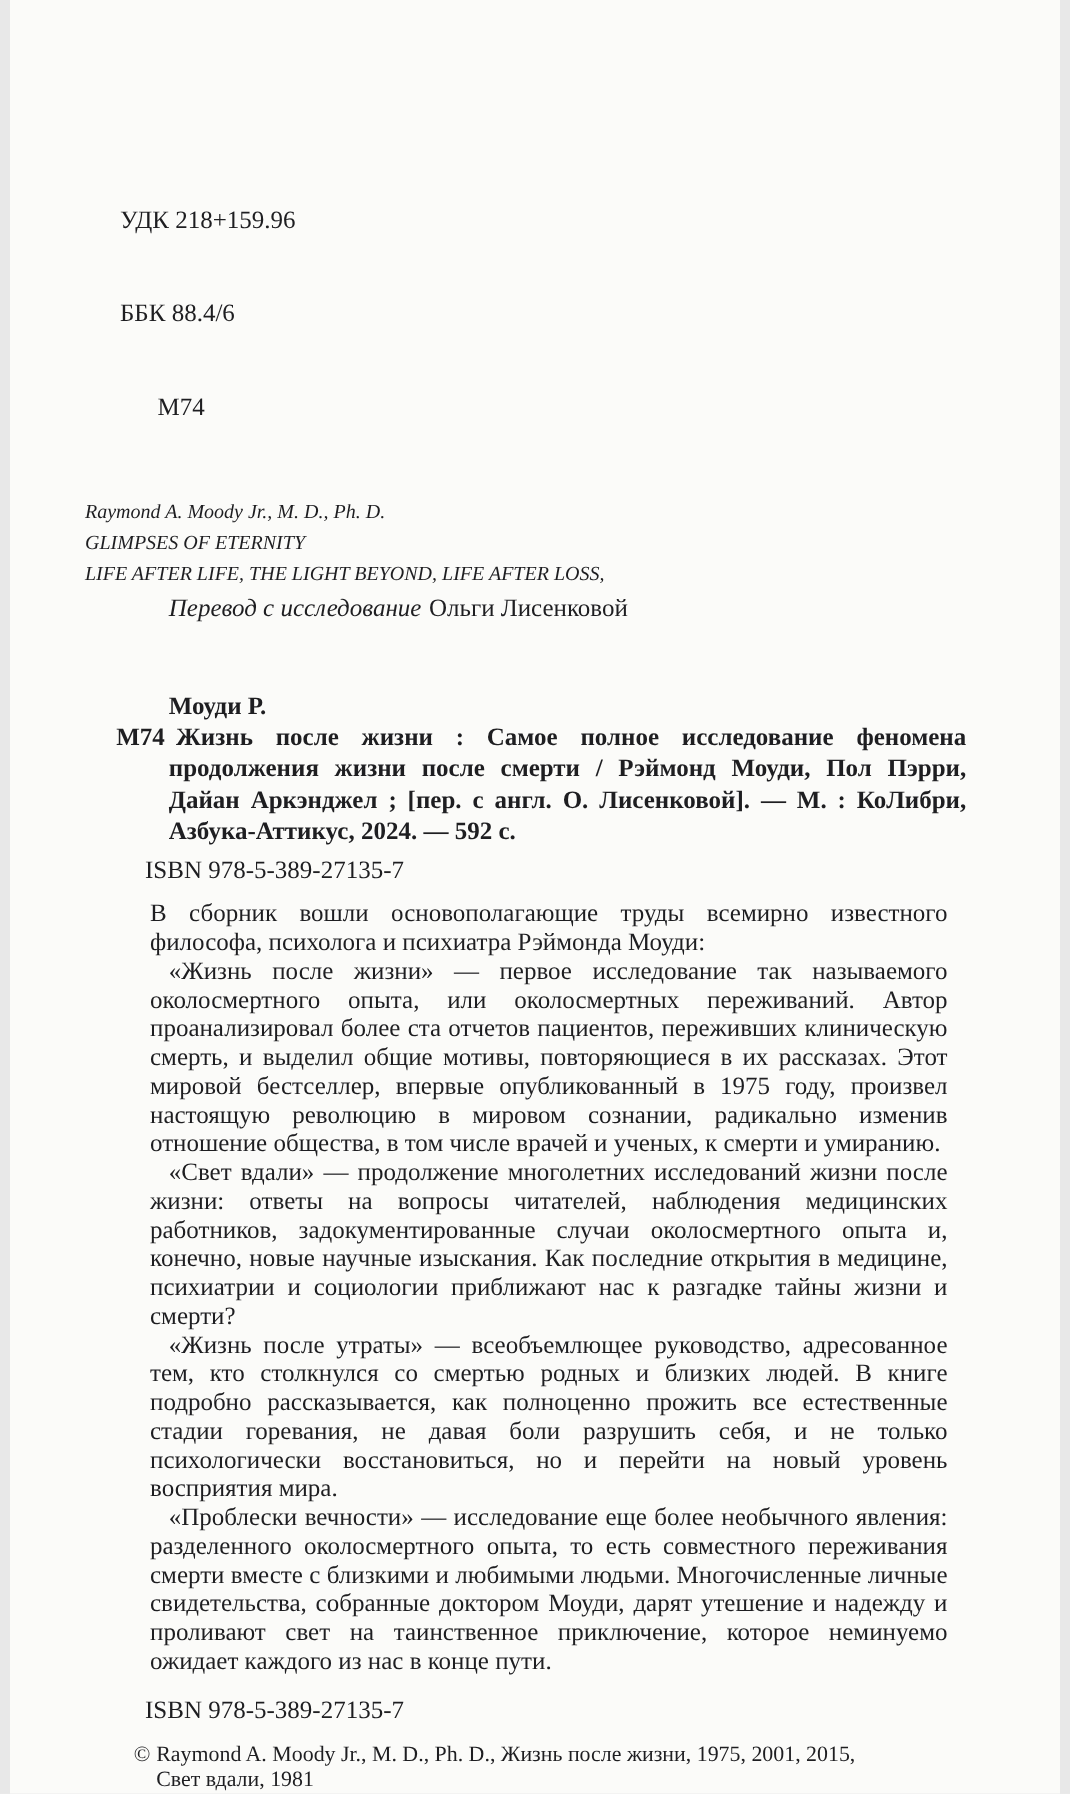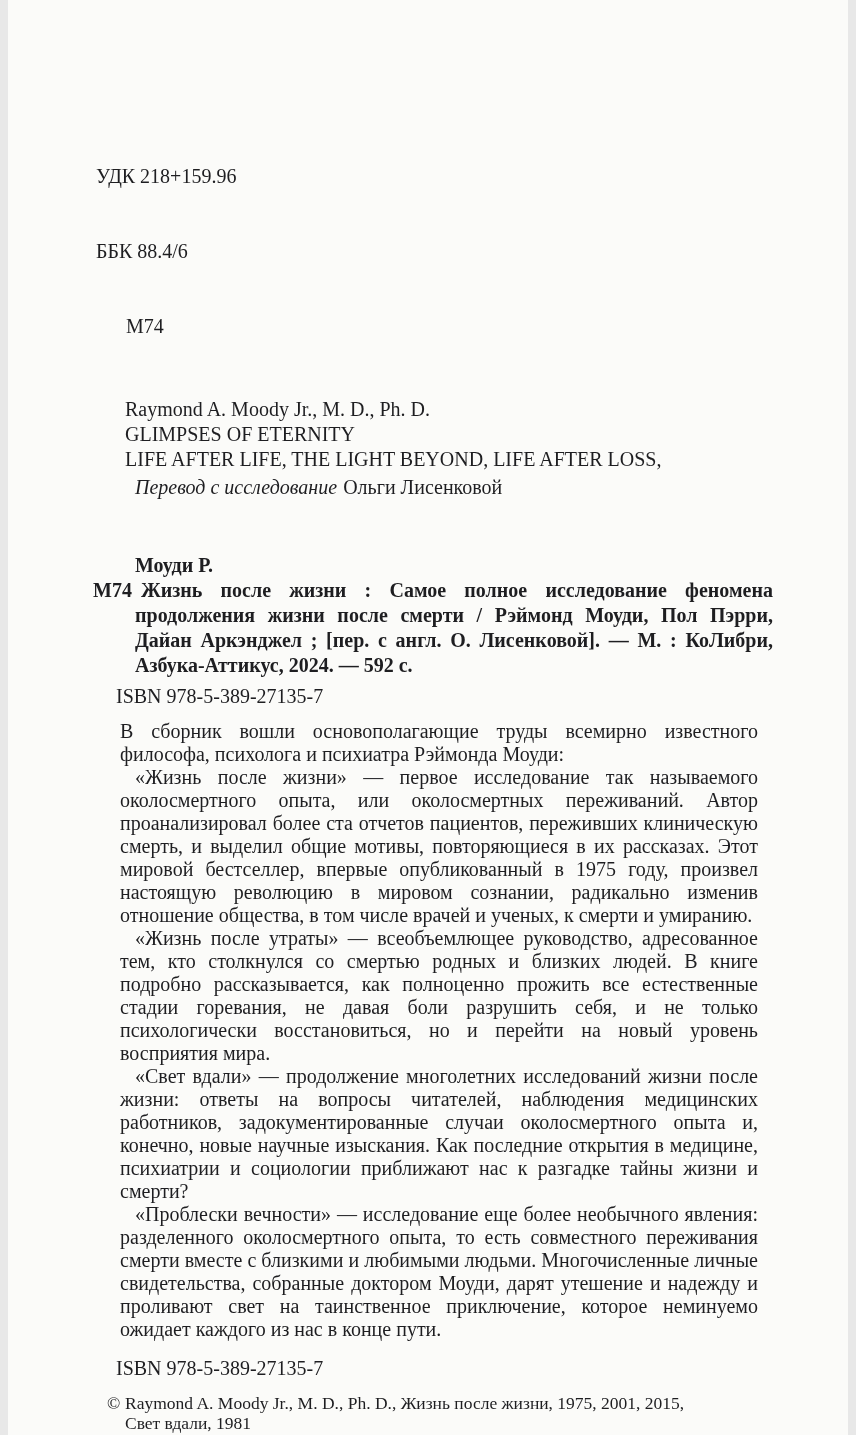--- a/index.html
+++ b/index.html
@@ -22,24 +22,25 @@
     -webkit-hyphens: auto;
   }
   .block-codes {
     margin-left: 88px;
     font-size: 20px;
     line-height: 25px;
     white-space: pre;
   }
   .m74-top { margin-left: 30px; }
   .block-original {
-    margin-left: 117px;
+    margin-left: 60px;
     margin-top: 8px;
-    font-size: 20px;
+    font-size: 16px;
     line-height: 25px;
+    font-style: italic;
   }
   .block-translator {
     margin-left: 127px;
     margin-top: 3px;
     font-size: 20px;
     line-height: 25px;
   }
   .it { font-style: italic; margin-right: 0.3em; }
   .author-heading {
     margin-left: 127px;
@@ -110,22 +111,22 @@
 
   <p class="bib">
     <span class="bib-code">М74</span><span>Жизнь после жизни : Самое полное исследование феномена продолжения жизни после смерти / Рэймонд Моуди, Пол Пэрри, Дайан Аркэнджел ; [пер. с англ. О. Лисенковой]. — М. : КоЛибри, Азбука-Аттикус, 2024. — 592 с.</span>
   </p>
 
   <div class="isbn">ISBN 978-5-389-27135-7</div>
 
   <div class="annotation">
     <p>В сборник вошли основополагающие труды всемирно известного философа, психолога и психиатра Рэймонда Моуди:</p>
     <p>«Жизнь после жизни» — первое исследование так называемого околосмертного опыта, или околосмертных переживаний. Автор проанализировал более ста отчетов пациентов, переживших клиническую смерть, и выделил общие мотивы, повторяющиеся в их рассказах. Этот мировой бестселлер, впервые опубликованный в 1975 году, произвел настоящую революцию в мировом сознании, радикально изменив отношение общества, в том числе врачей и ученых, к смерти и умиранию.</p>
+    <p>«Свет вдали» — продолжение многолетних исследований жизни после жизни: ответы на вопросы читателей, наблюдения медицинских работников, задокументированные случаи околосмертного опыта и, конечно, новые научные изыскания. Как последние открытия в медицине, психиатрии и социологии приближают нас к разгадке тайны жизни и смерти?</p>
     <p>«Жизнь после утраты» — всеобъемлющее руководство, адресованное тем, кто столкнулся со смертью родных и близких людей. В книге подробно рассказывается, как полноценно прожить все естественные стадии горевания, не давая боли разрушить себя, и не только психологически восстановиться, но и перейти на новый уровень восприятия мира.</p>
-    <p>«Свет вдали» — продолжение многолетних исследований жизни после жизни: ответы на вопросы читателей, наблюдения медицинских работников, задокументированные случаи околосмертного опыта и, конечно, новые научные изыскания. Как последние открытия в медицине, психиатрии и социологии приближают нас к разгадке тайны жизни и смерти?</p>
     <p>«Проблески вечности» — исследование еще более необычного явления: разделенного околосмертного опыта, то есть совместного переживания смерти вместе с близкими и любимыми людьми. Многочисленные личные свидетельства, собранные доктором Моуди, дарят утешение и надежду и проливают свет на таинственное приключение, которое неминуемо ожидает каждого из нас в конце пути.</p>
   </div>
 
   <div class="isbn isbn2">ISBN 978-5-389-27135-7</div>
 
   <div class="copyright">
     <div class="c-line">
       <span class="c-sym">©</span><span>Raymond A. Moody Jr., M. D., Ph. D., Жизнь после жизни, 1975, 2001, 2015,</span>
     </div>
     <div class="c-line">

